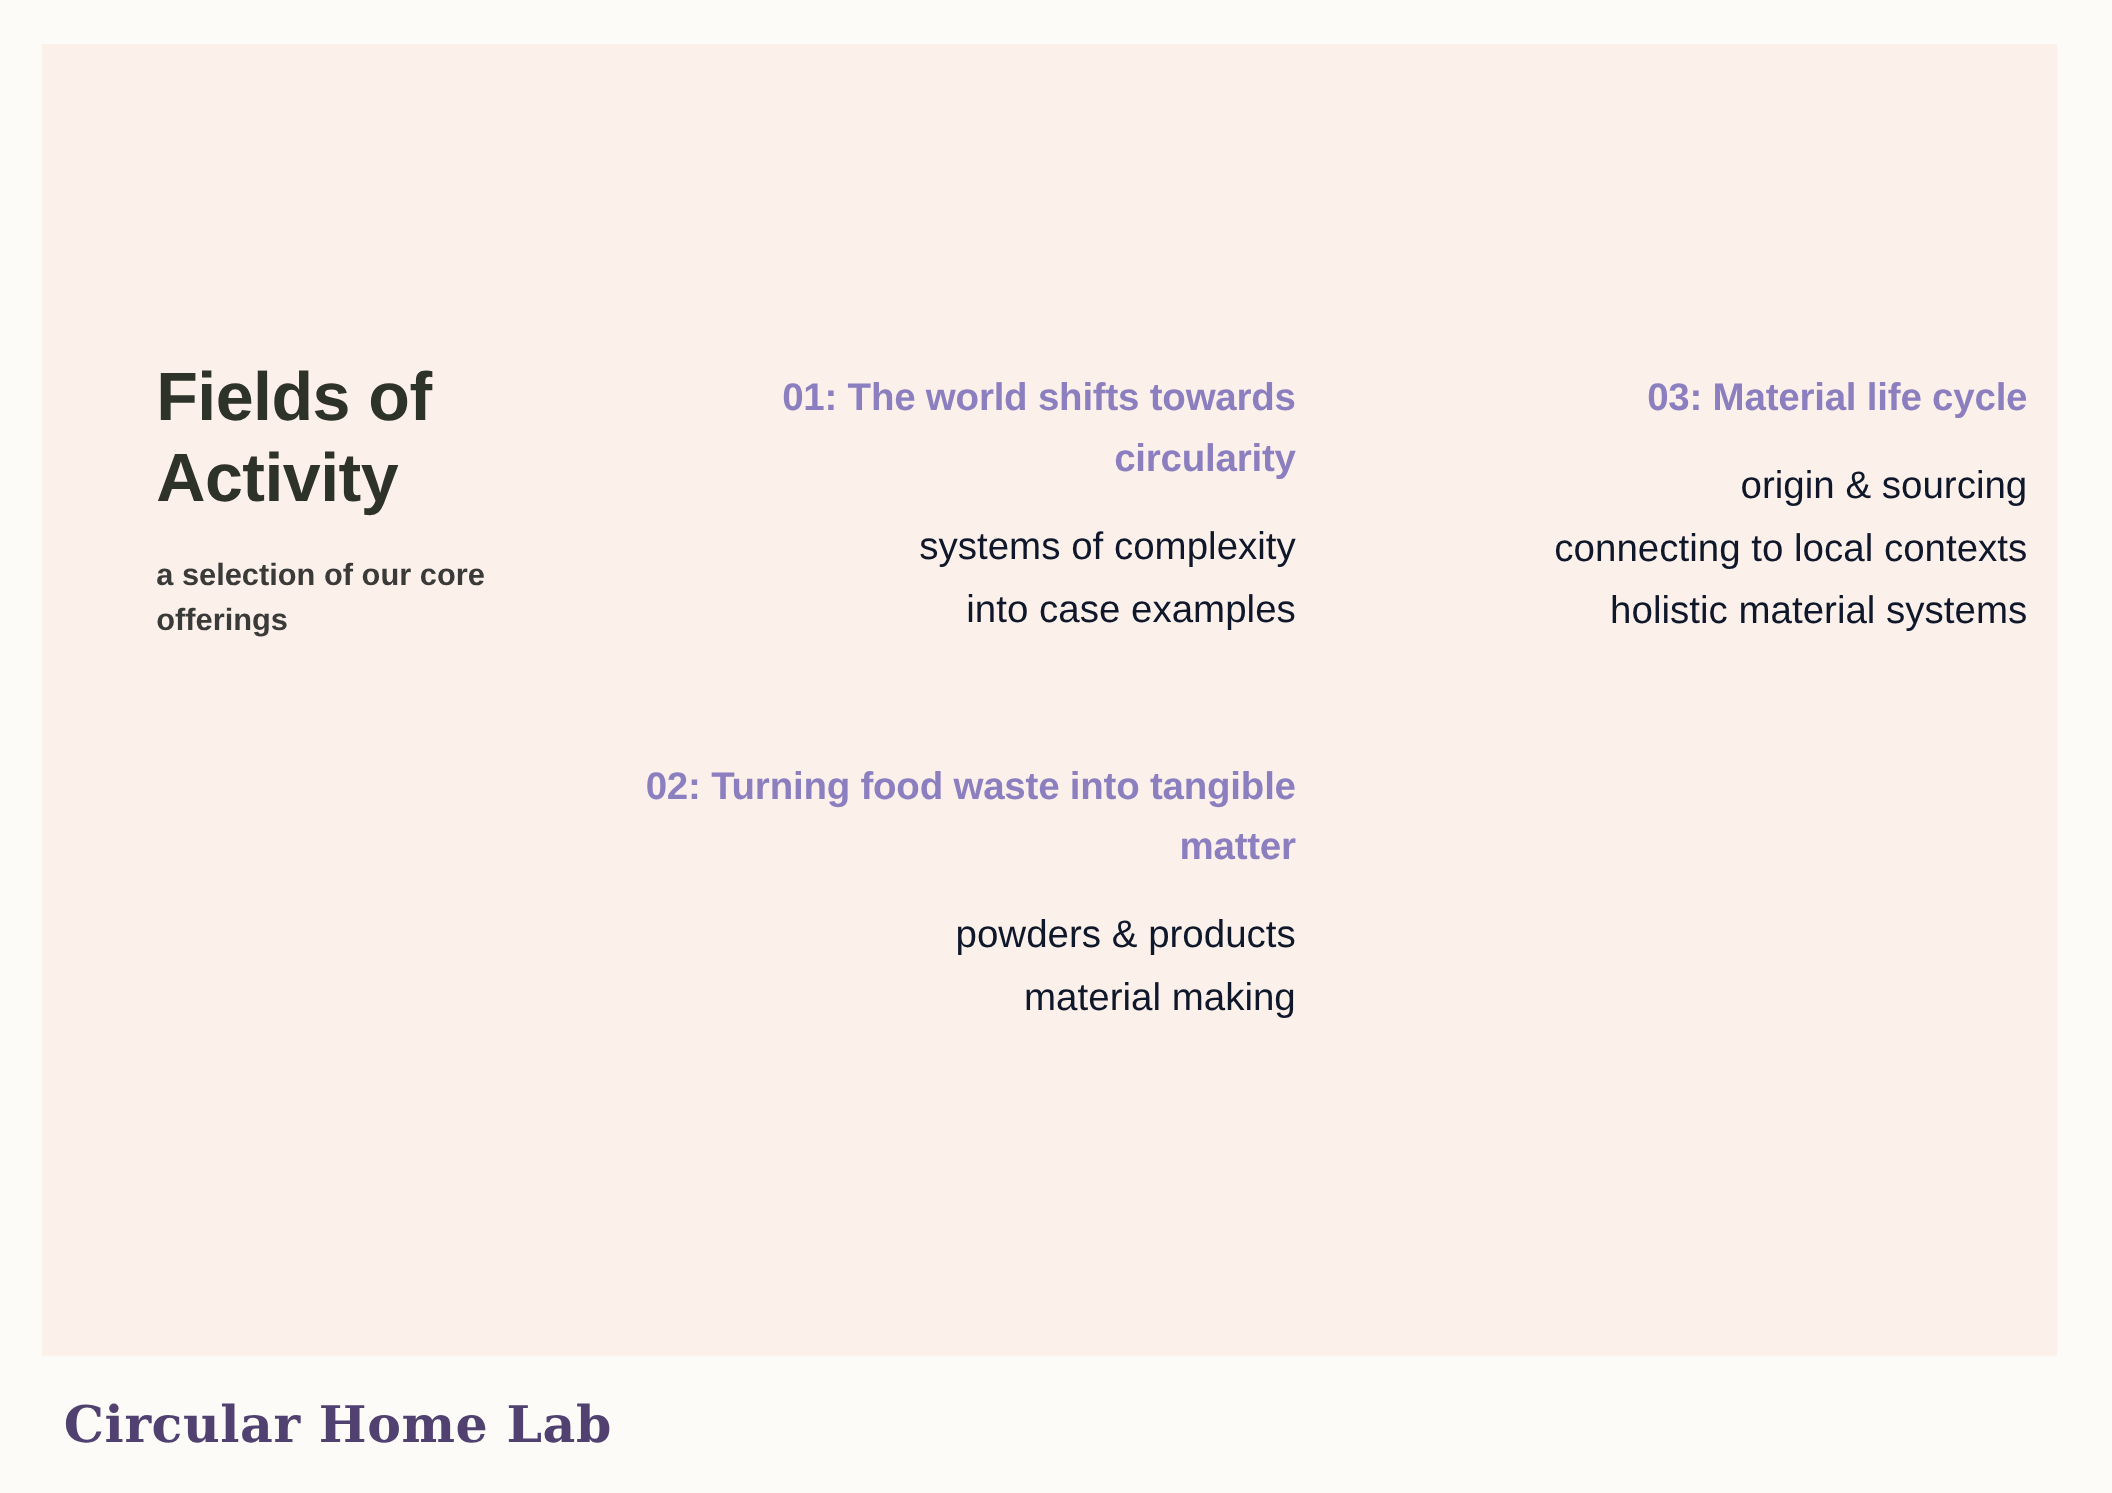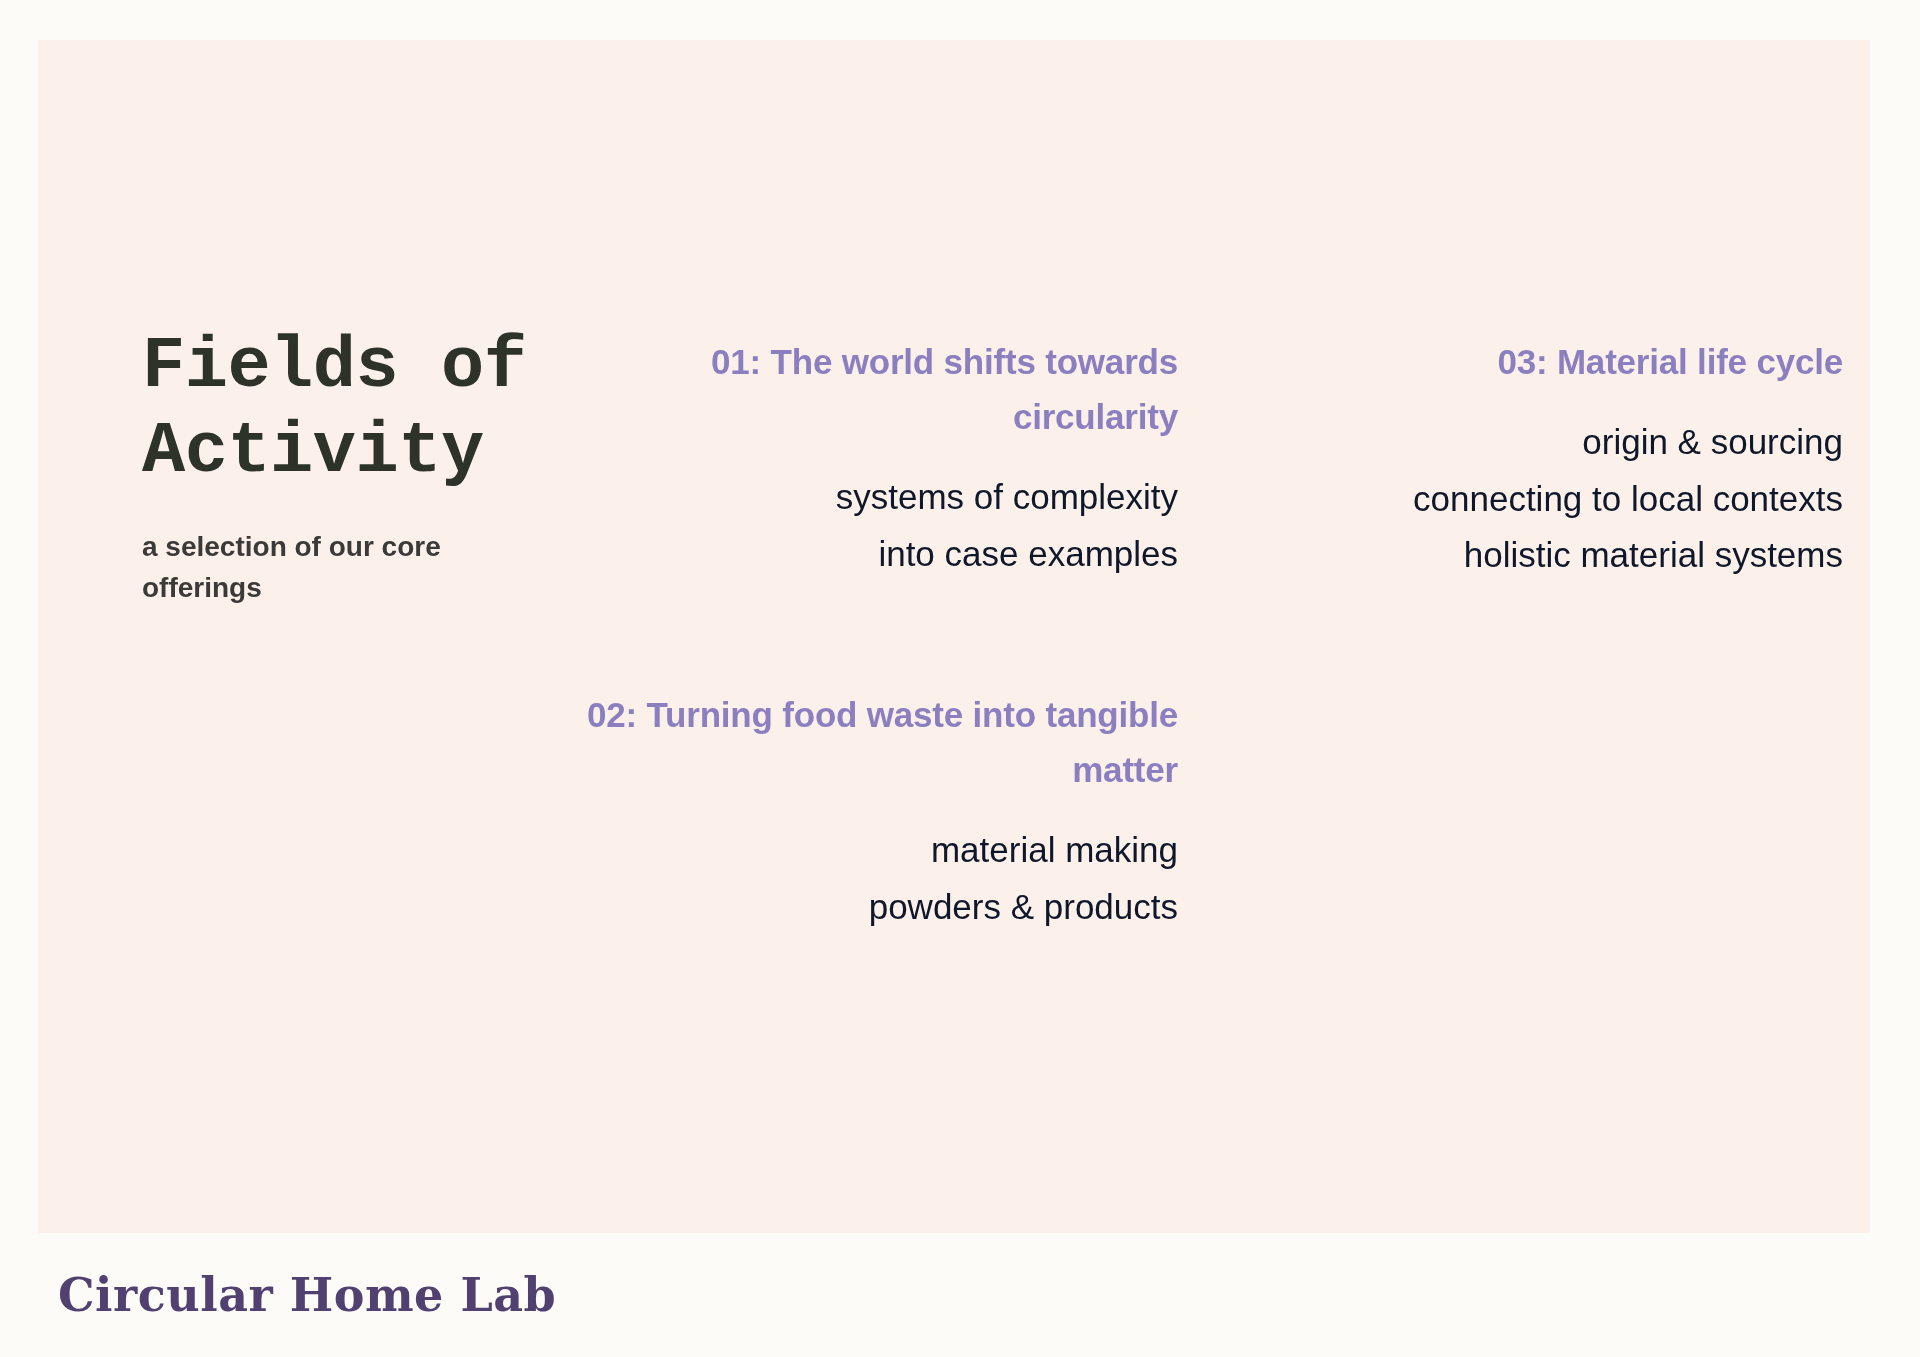--- a/index.html
+++ b/index.html
@@ -37,23 +37,23 @@
 
   
   .col-title {
     position: absolute;
     left: 104px;
     top: 285px;
     width: 430px;
     text-align: left;
   }
   .page-title {
-    font-family: Liberation Mono, monospace;
+    font-family: Liberation Sans, sans-serif;
     font-weight: 700;
-    font-size: 72px;
+    font-size: 62px;
     line-height: 1.18;
     letter-spacing: -0.5px;
     color: #2e3329;
     margin: 0;
     white-space: pre-line;
   }
   .page-subtitle {
     font-family: "Liberation Sans", sans-serif;
     font-weight: 700;
     font-size: 28px;
@@ -136,22 +136,22 @@
         <h2 class="field-heading">01: The world shifts towards circularity</h2>
         <ul class="field-items">
           <li>systems of complexity</li>
           <li>into case examples</li>
         </ul>
       </div>
 
       <div class="field-block block-b">
         <h2 class="field-heading">02: Turning food waste into tangible matter</h2>
         <ul class="field-items">
+          <li>powders &amp; products</li>
           <li>material making</li>
-          <li>powders &amp; products</li>
         </ul>
       </div>
 
     </div>
 
     <div class="col-fields col-3">
 
       <div class="field-block block-a">
         <h2 class="field-heading">03: Material life cycle</h2>
         <ul class="field-items">

